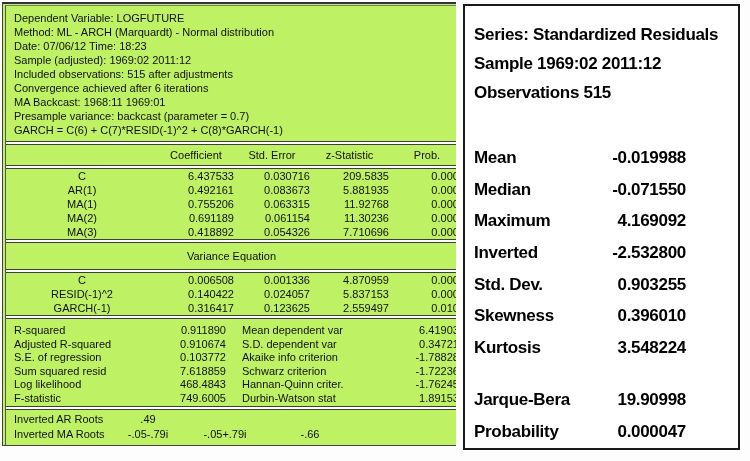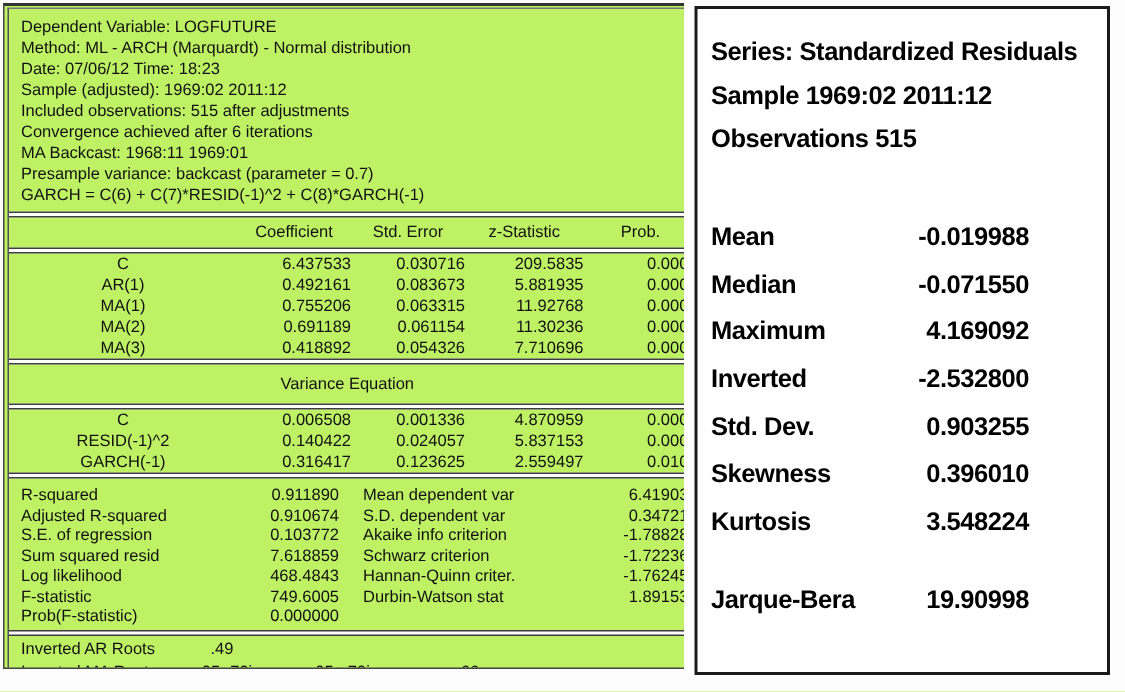--- a/index.html
+++ b/index.html
@@ -177,27 +177,20 @@
         <span class="sl">Hannan-Quinn criter.</span>
         <span class="sv">-1.762451</span>
       </div>
       <div class="srow">
         <span class="sl">F-statistic</span>
         <span class="sv">749.6005</span>
           <span></span>
         <span class="sl">Durbin-Watson stat</span>
         <span class="sv">1.891538</span>
       </div>
-      <div class="srow">
-        <span class="sl">Prob(F-statistic)</span>
-        <span class="sv">0.000000</span>
-          <span></span>
-        <span class="sl"></span>
-        <span class="sv"></span>
-      </div>
     </div>
 
     <div class="dline"></div>
 
     <div class="roots-block">
       <div class="rrow">
         <span class="rl">Inverted AR Roots</span>
         <span class="rc">.49</span>
         <span class="rc"></span>
         <span class="rc"></span>
@@ -249,14 +242,18 @@
       <span>Kurtosis</span>
       <span>3.548224</span>
     </div>
   </div>
 
   <div class="rtests">
     <div class="rsrow">
       <span>Jarque-Bera</span>
       <span>19.90998</span>
     </div>
+    <div class="rsrow">
+      <span>Probability</span>
+      <span>0.000047</span>
+    </div>
   </div>
 </div>
 
 </body></html>

